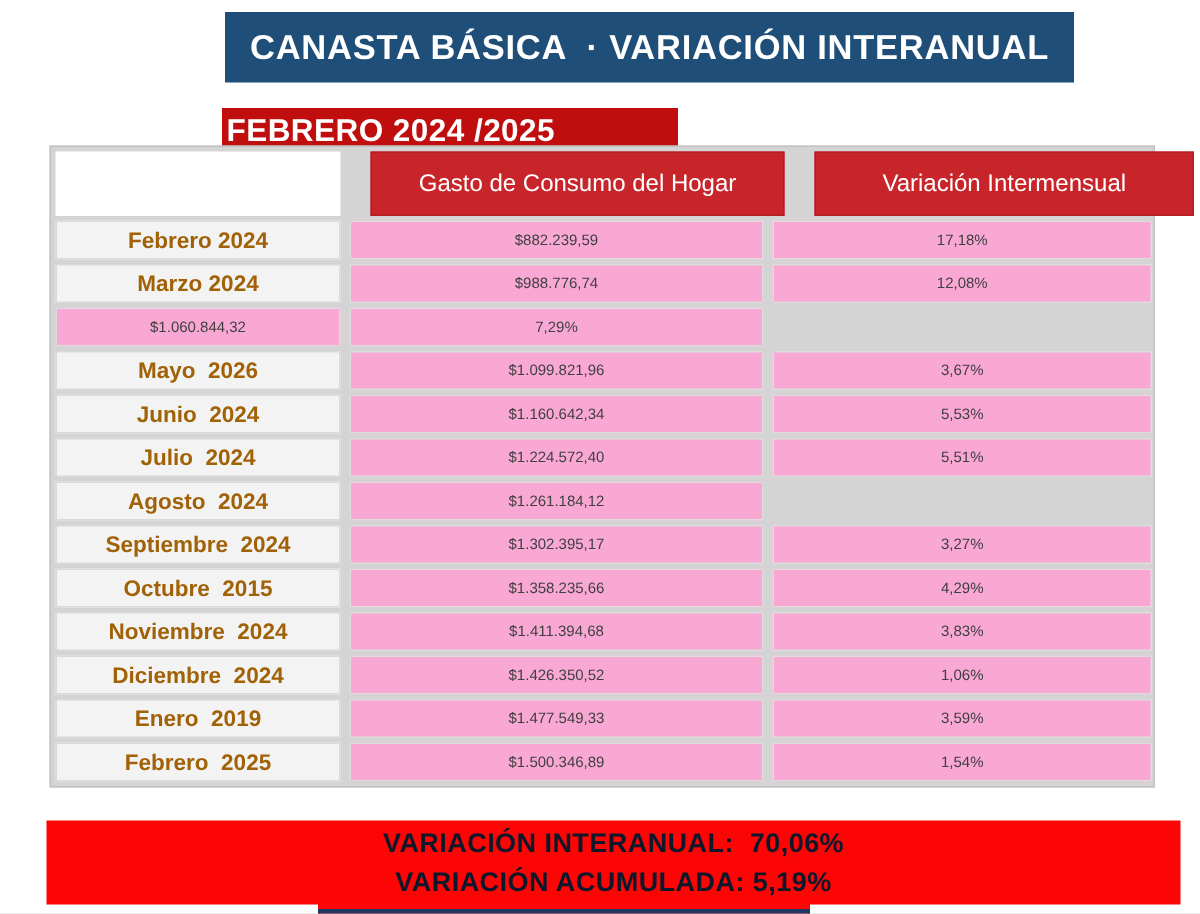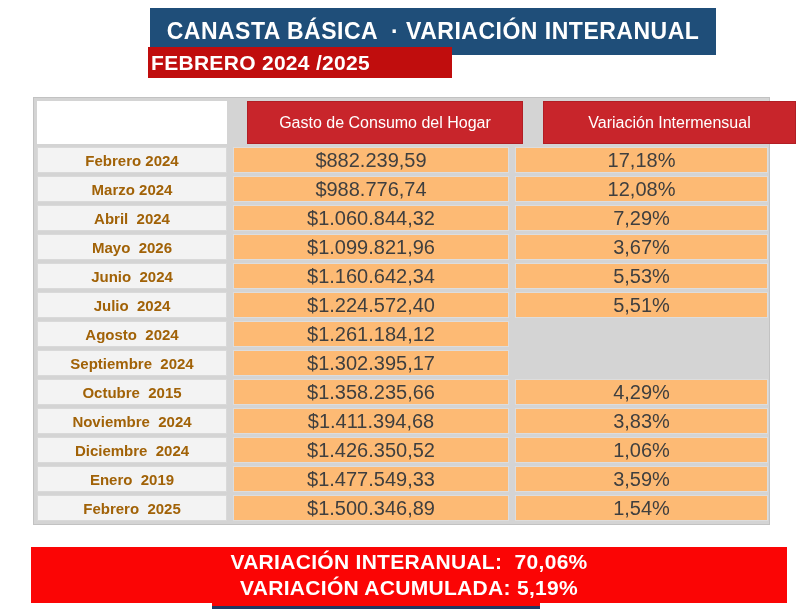--- a/index.html
+++ b/index.html
@@ -18,21 +18,21 @@
     background: #1F4E79;
     display: flex; align-items: center; justify-content: center;
   }
   .title-bar span {
     color: #ffffff; font-weight: bold; font-size: 23px; letter-spacing: 0.5px;
     white-space: pre;
   }
 
   
   .subtitle-bar {
-    position: absolute; left: 148px; top: 47px; width: 304px; height: 31px;
+    position: absolute; left: 148px; top: 72px; width: 304px; height: 31px;
     background: #C00D0D;
     display: flex; align-items: center;
   }
   .subtitle-bar span {
     color: #ffffff; font-weight: bold; font-size: 21px; padding-left: 3px;
     white-space: pre; letter-spacing: 0.3px;
   }
 
   
   .table-wrap {
@@ -59,32 +59,32 @@
   .corner { background: #ffffff; }
   .th-red {
     background: #C8252B; color: #ffffff; font-size: 16px;
     border: 1px solid #B21E24;
   }
   .cell-month {
     background: #F3F3F3; color: #a16207; font-weight: bold; font-size: 15px;
     border: 1px solid #D9D9D9; white-space: pre;
   }
   .cell-val {
-    background: #fdba74; color: #3F3F3F; font-size: 20px;
+    background: #f9a8d4; color: #3F3F3F; font-size: 10px;
     border: 1px solid #DDDDDD;
   }
 
   
   .footer-bar {
     position: absolute; left: 31px; top: 547px; width: 756px; height: 56px;
     background: #FB0505;
     display: flex; flex-direction: column; align-items: center; justify-content: center;
   }
   .footer-line {
-    color: #ffffff; font-weight: bold; font-size: 21px; line-height: 26px;
+    color: #0f172a; font-weight: bold; font-size: 18px; line-height: 26px;
     white-space: pre; letter-spacing: 0.3px;
   }
   .bottom-strip {
     position: absolute; left: 212px; top: 600px; width: 328px; height: 9px;
     background: #FB0505;
     border-bottom: 3px solid #203864;
     box-sizing: border-box;
   }
 </style>
 </head>
@@ -113,21 +113,20 @@
       <div class="cell cell-val">17,18%</div>
     </div>
 
     <div class="t-row t-body-row">
       <div class="cell cell-month">Marzo 2024</div>
       <div class="cell cell-val">$988.776,74</div>
       <div class="cell cell-val">12,08%</div>
     </div>
 
     <div class="t-row t-body-row">
-      <div class="cell cell-month">Abril  2024</div>
       <div class="cell cell-val">$1.060.844,32</div>
       <div class="cell cell-val">7,29%</div>
     </div>
 
     <div class="t-row t-body-row">
       <div class="cell cell-month">Mayo  2026</div>
       <div class="cell cell-val">$1.099.821,96</div>
       <div class="cell cell-val">3,67%</div>
     </div>
 
@@ -144,20 +143,21 @@
     </div>
 
     <div class="t-row t-body-row">
       <div class="cell cell-month">Agosto  2024</div>
       <div class="cell cell-val">$1.261.184,12</div>
     </div>
 
     <div class="t-row t-body-row">
       <div class="cell cell-month">Septiembre  2024</div>
       <div class="cell cell-val">$1.302.395,17</div>
+      <div class="cell cell-val">3,27%</div>
     </div>
 
     <div class="t-row t-body-row">
       <div class="cell cell-month">Octubre  2015</div>
       <div class="cell cell-val">$1.358.235,66</div>
       <div class="cell cell-val">4,29%</div>
     </div>
 
     <div class="t-row t-body-row">
       <div class="cell cell-month">Noviembre  2024</div>

